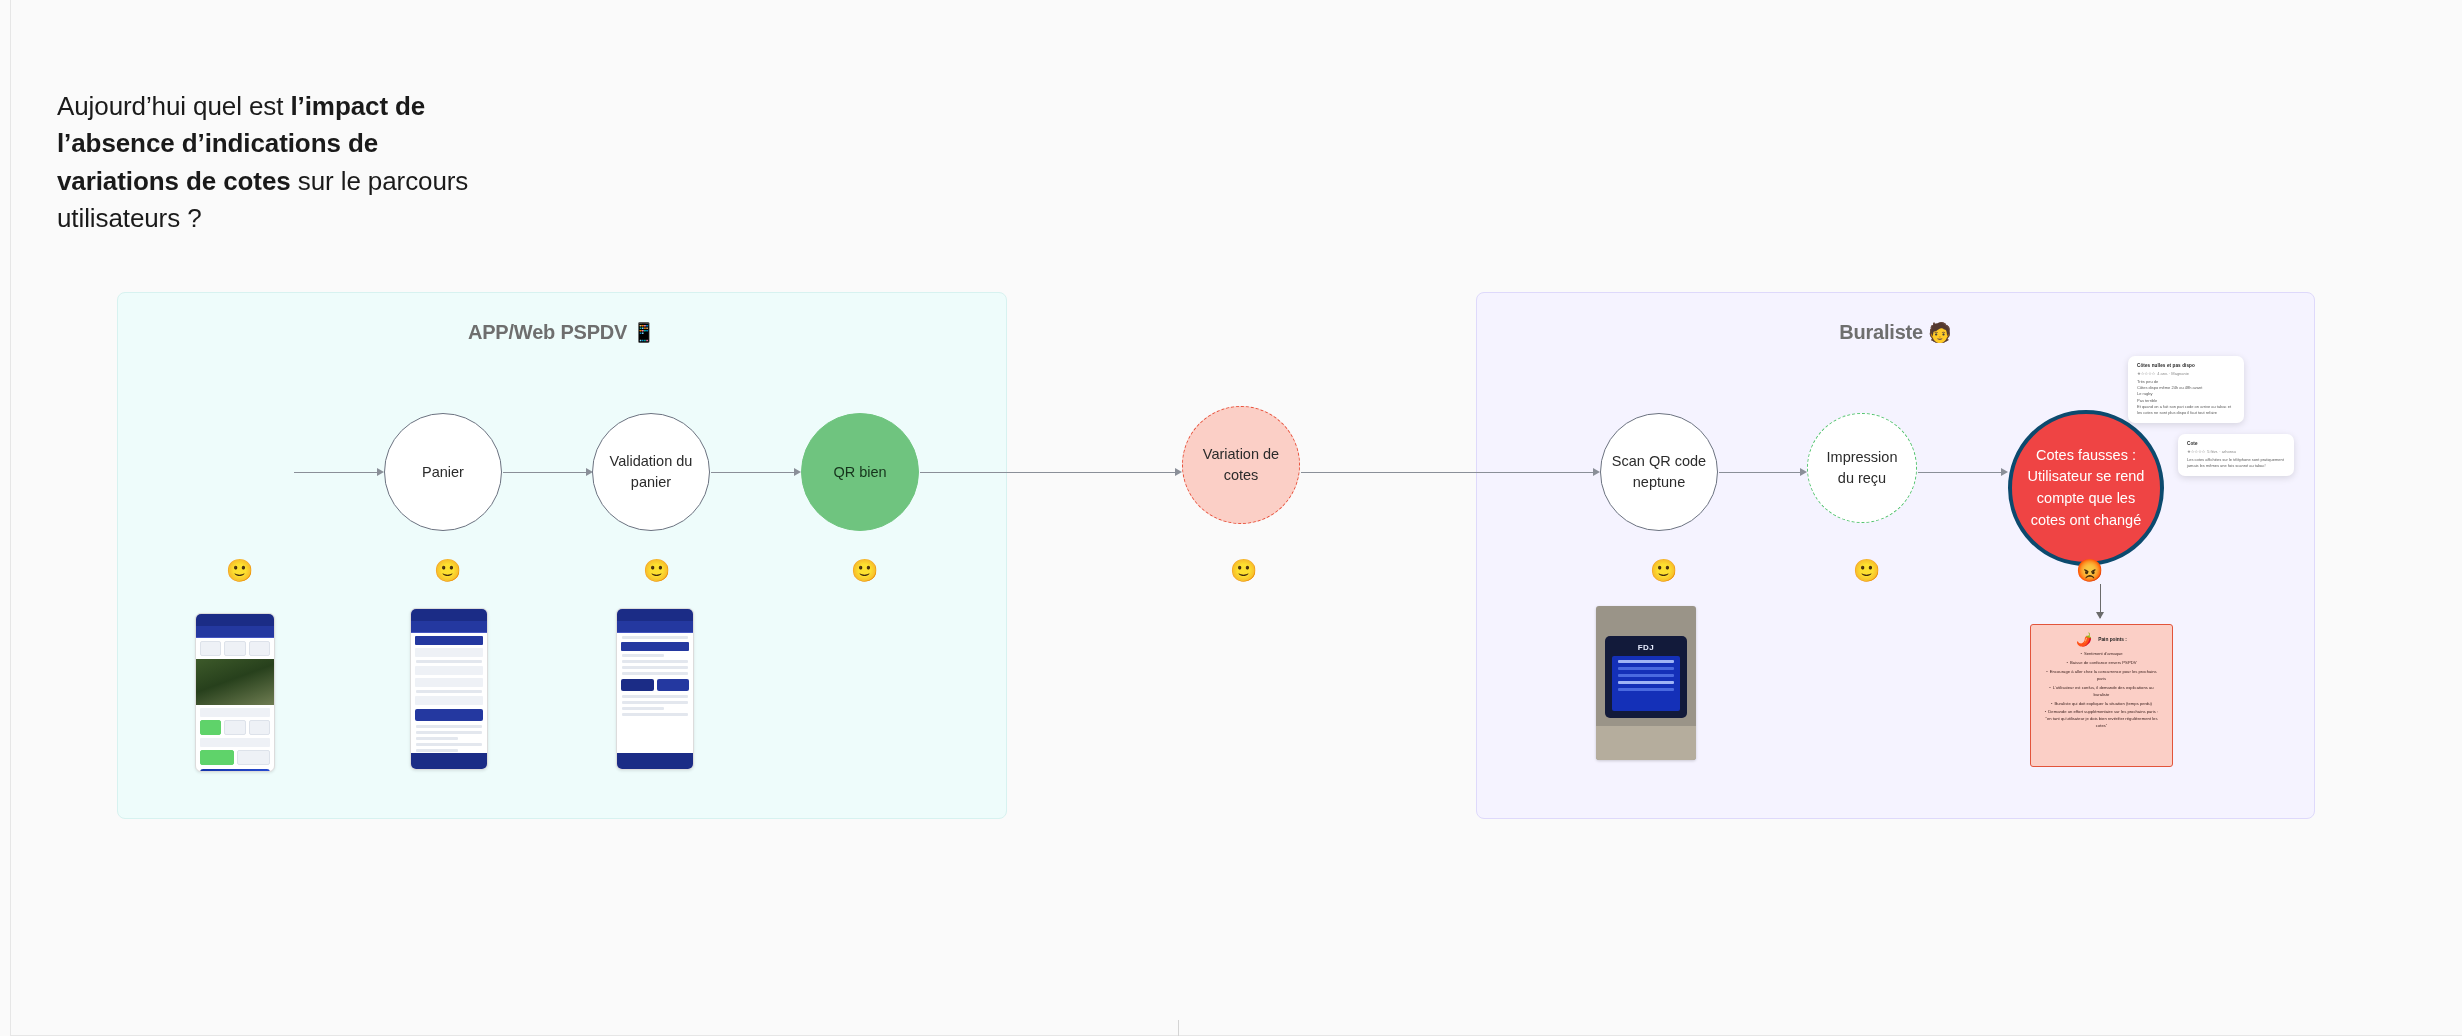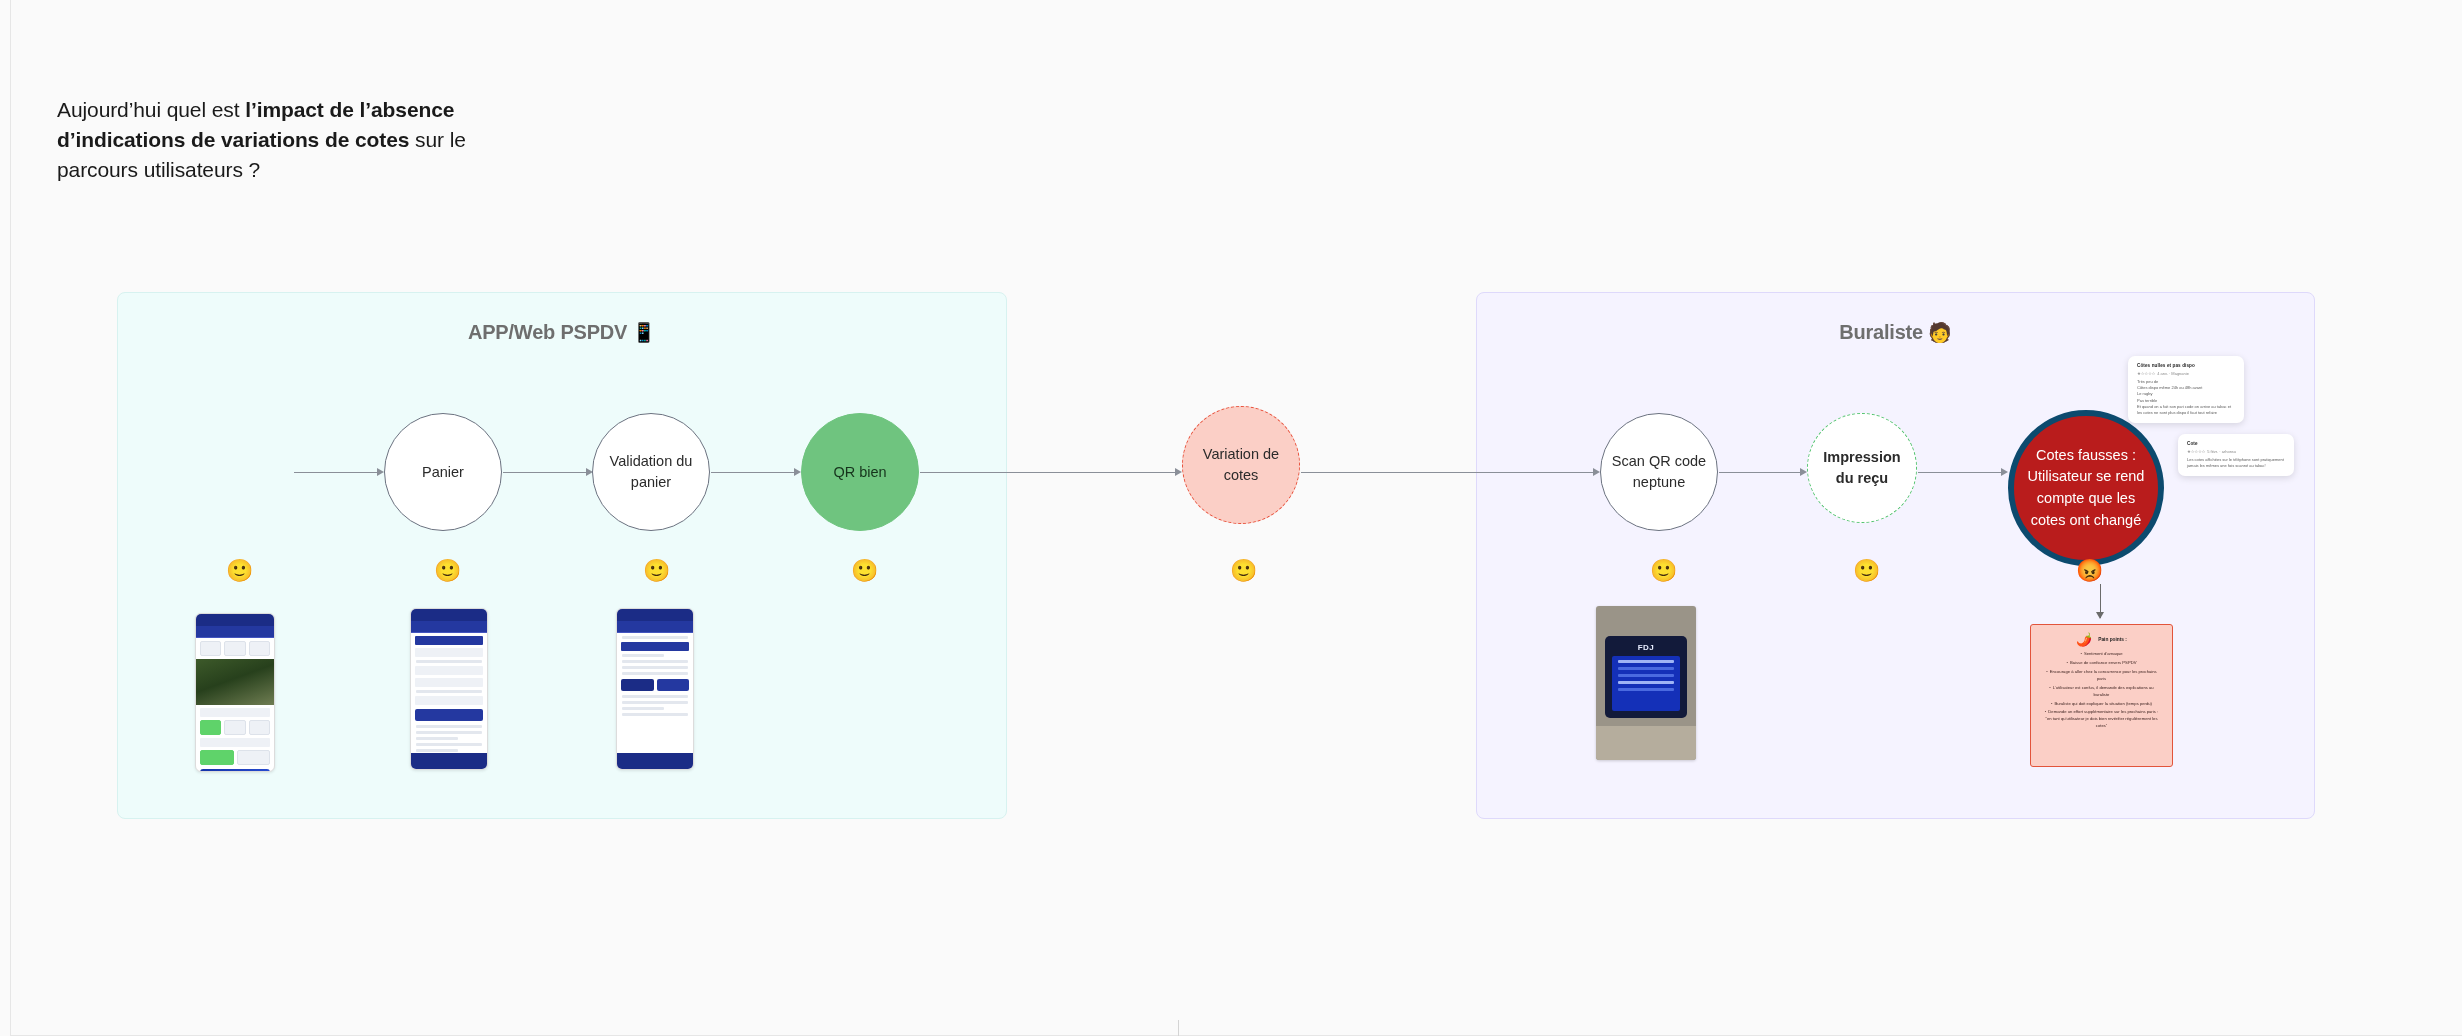--- a/index.html
+++ b/index.html
@@ -11,22 +11,22 @@
   }
   .canvas{position:absolute;inset:0;}
 
   
   .board-edge-left{position:absolute;left:10px;top:0;width:1px;height:1036px;background:#e6e6e6;}
   .board-edge-bottom{position:absolute;left:10px;bottom:0;width:2452px;height:1px;background:#e6e6e6;}
   .board-tick{position:absolute;left:1178px;bottom:0;width:1px;height:16px;background:#d4d4d4;}
 
   
   .title-block{
-    position:absolute;left:57px;top:95px;width:420px;
-    font-size:21px;line-height:1.44;color:#1a1a1a;letter-spacing:-0.1px;
+    position:absolute;left:57px;top:88px;width:420px;
+    font-size:26px;line-height:1.44;color:#1a1a1a;letter-spacing:-0.1px;
   }
   .title-block b{font-weight:700;}
 
   
   .panel{position:absolute;border-radius:8px;}
   .panel-left{
     left:117px;top:292px;width:888px;height:525px;
     background:#eefcfb;border:1px solid #d7f2f0;
   }
   .panel-right{
@@ -42,23 +42,23 @@
   
   .node{
     position:absolute;border-radius:50%;
     display:flex;align-items:center;justify-content:center;
     text-align:center;box-sizing:border-box;
   }
   .node-label{font-size:14.5px;line-height:1.42;color:#2b2b2b;padding:0 10px;}
   .node-white{background:#ffffff;border:1px solid #6b7280;}
   .node-green{background:#6fc47f;border:1px solid #6fc47f;}
   .node-green .node-label{color:#16331c;}
-  .node-greendash{background:#ffffff;border:1.6px dashed #52c46d;font-weight:bold;}
+  .node-greendash{background:#ffffff;border:1.6px dashed #52c46d;}
   .node-pinkdash{background:#fbcfc6;border:1.6px dashed #e8503a;}
-  .node-red{background:#b91c1c;border:6px solid #0c4a6e;}
+  .node-red{background:#ef4444;border:4px solid #0c4a6e;}
   .node-red .node-label{color:#ffffff;font-size:14.5px;line-height:1.5;}
 
   
   #n1{left:175px;top:413px;width:118px;height:118px;}
   #n2{left:384px;top:413px;width:118px;height:118px;}
   #n3{left:592px;top:413px;width:118px;height:118px;}
   #n4{left:801px;top:413px;width:118px;height:118px;}
   #n5{left:1182px;top:406px;width:118px;height:118px;}
   #n6{left:1600px;top:413px;width:118px;height:118px;}
   #n7{left:1807px;top:413px;width:110px;height:110px;}

